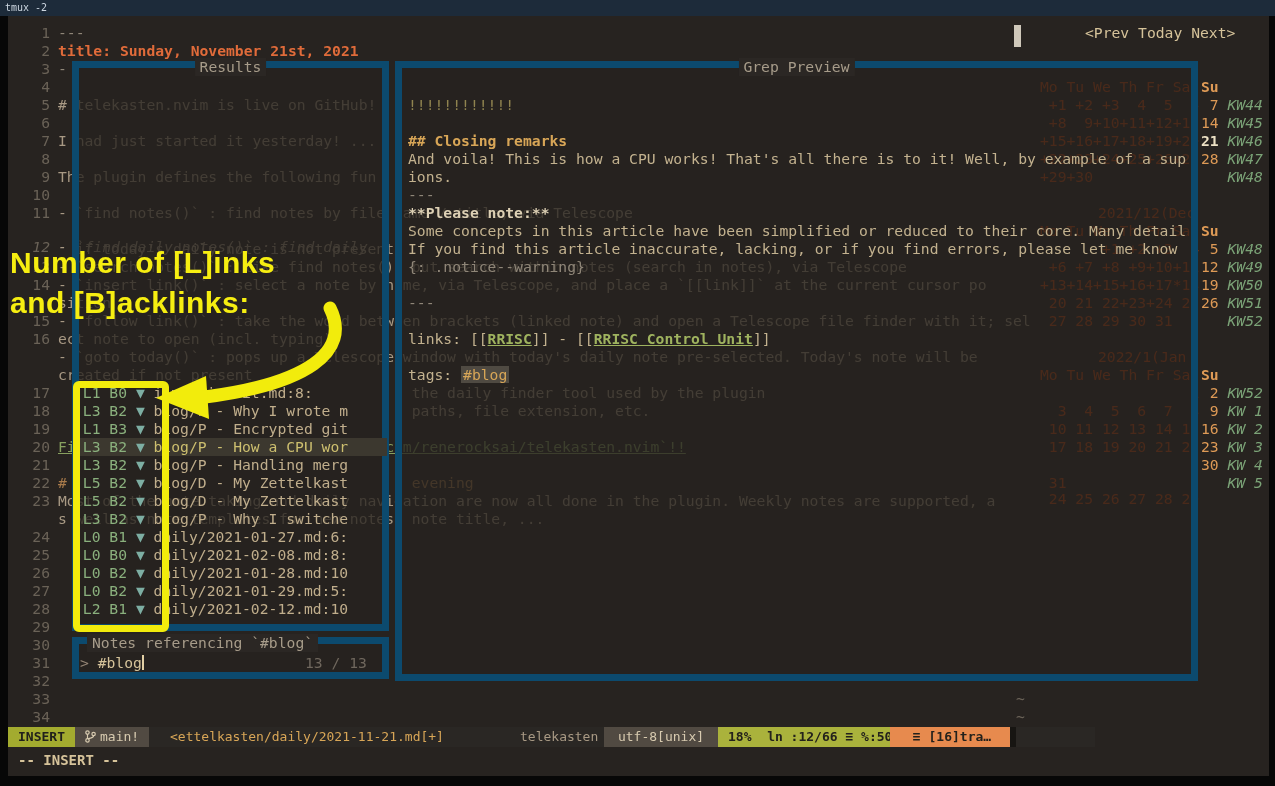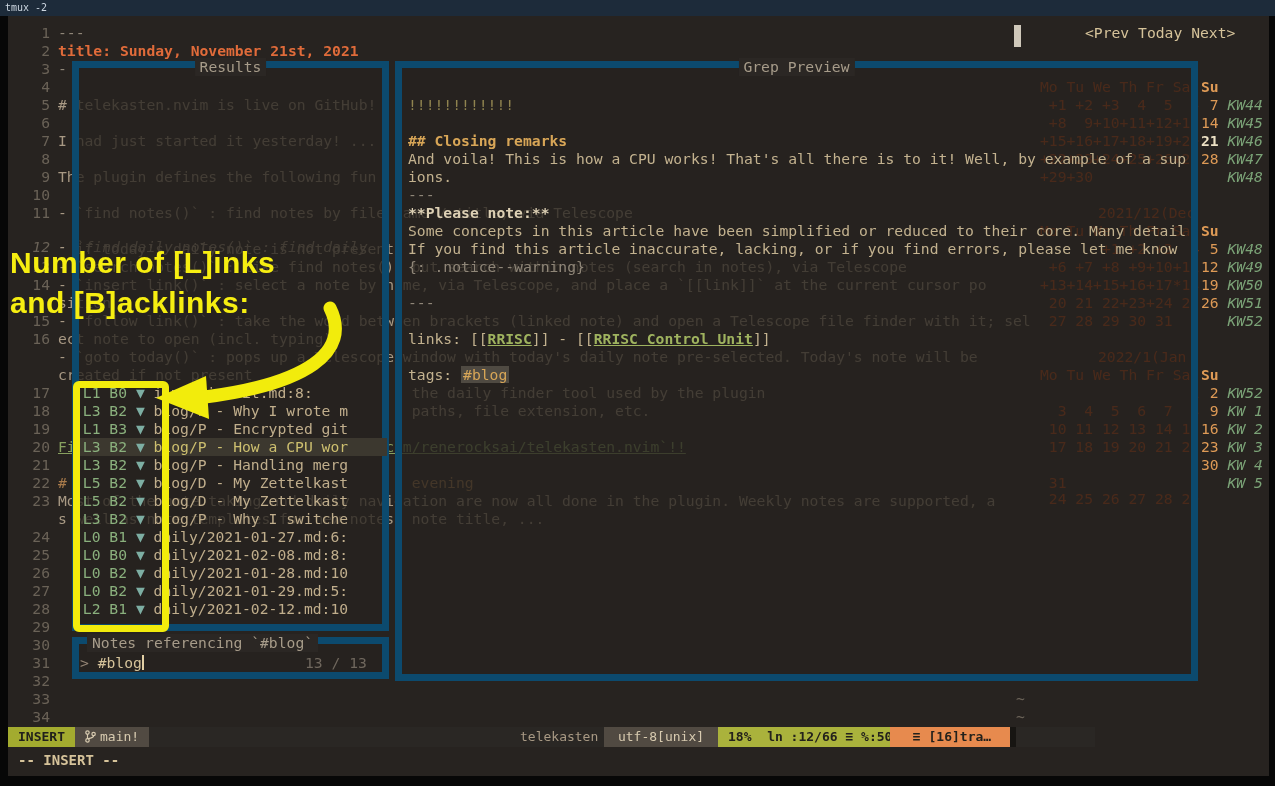--- a/index.html
+++ b/index.html
@@ -233,19 +233,20 @@
 </svg>
 
 <div id="sline">
   <span class="sl" id="sl-mode">INSERT</span>
   <span class="sl" id="sl-git"><svg width="11" height="13" viewBox="0 0 11 13">
         <circle cx="2.5" cy="2.6" r="1.7" fill="none" stroke="#d8cbb0" stroke-width="1.2"></circle>
         <circle cx="2.5" cy="10.4" r="1.7" fill="none" stroke="#d8cbb0" stroke-width="1.2"></circle>
         <circle cx="8.6" cy="4" r="1.7" fill="none" stroke="#d8cbb0" stroke-width="1.2"></circle>
         <path d="M2.5 4.3 v4.4 M8.6 5.7 c0 2.8 -4.5 2 -5.5 3.4" fill="none" stroke="#d8cbb0" stroke-width="1.2"></path>
       </svg><span>main!</span></span>
+  <span class="sl" id="sl-file">&lt;ettelkasten/daily/2021-11-21.md[+]</span>
   <span class="sl" id="sl-center">telekasten</span>
   <span class="sl" id="sl-enc">utf-8[unix]</span>
   <span class="sl" id="sl-pos">18%  ln :12/66 ≡ %:50</span>
   <span class="sl" id="sl-trunc">≡ [16]tra…</span>
   <span class="sl" id="sl-gap"></span>
 </div>
 <div id="cmdline">-- INSERT --</div>
 
 </body></html>

